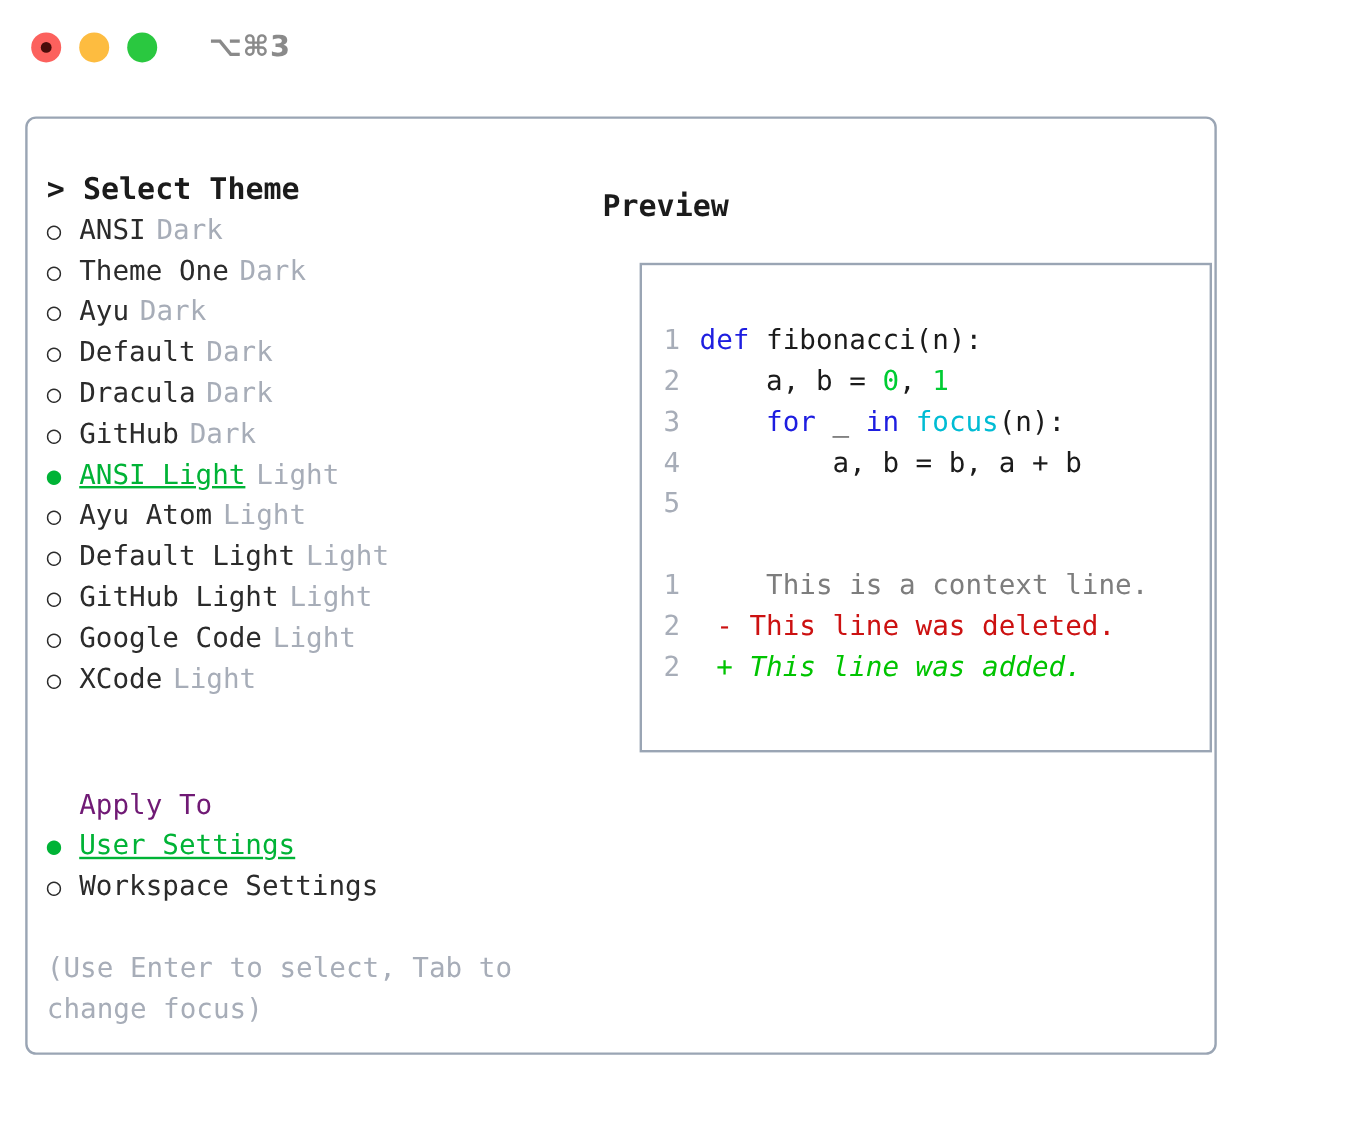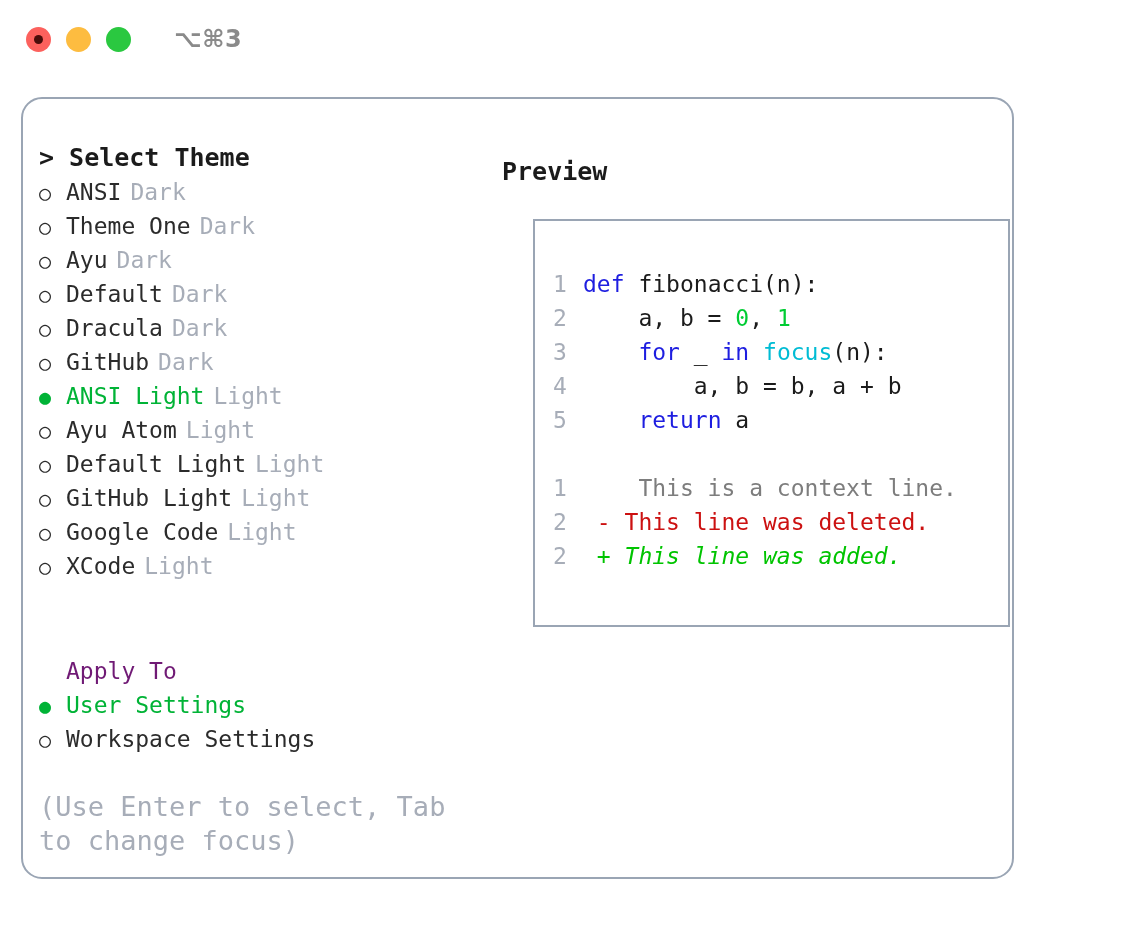--- a/index.html
+++ b/index.html
@@ -67,21 +67,21 @@
   }
 
   
   #main-panel {
     position: absolute;
     left: 21px;
     top: 97px;
     width: 993px;
     height: 782px;
     border: 2px solid #9aa5b4;
-    border-radius: 21px;
+    border-radius: 9px;
     background: #ffffff;
   }
 
   
   #theme-column {
     position: absolute;
     left: 16px;
     top: 42px;
     width: 460px;
   }
@@ -110,38 +110,38 @@
     color: #2b2b2b;
   }
   .opt-marker {
     width: 27px;
     flex: 0 0 27px;
     font-size: 20px;
     color: #2b2b2b;
     line-height: 34px;
   }
   .opt-row.selected .opt-marker { color: #00b336; }
-  .opt-row.selected .opt-label  { color: #00b336; }
+  .opt-row.selected .opt-label  { color: #00b336; text-decoration: underline; }
   .opt-label { color: #2b2b2b; }
   .opt-suffix { color: #a7adb8; margin-left: 9px; }
 
   .spacer-row { height: 34px; }
 
   #apply-heading {
     font-size: 23px;
     color: #701a75;
     line-height: 34px;
     padding-left: 27px;
     white-space: pre;
     margin-top: 37px;
   }
 
   #hint-text {
     margin-top: 34px;
-    font-size: 27px;
+    font-size: 23px;
     line-height: 34px;
     color: #a7adb8;
     width: 420px;
     white-space: pre-wrap;
   }
 
   
   #preview-box {
     position: absolute;
     left: 31px;
@@ -224,21 +224,21 @@
     <div id="preview-column">
       <div class="section-heading">Preview</div>
 
       <div id="preview-box">
         <div id="code-area">
           <div id="code-lines">
               <div class="code-line"><span class="gutter">1</span><span class="code-text"><span class="tok-kw">def</span><span class="tok-plain"> fibonacci(n):</span></span></div>
               <div class="code-line"><span class="gutter">2</span><span class="code-text"><span class="tok-plain">    a, b = </span><span class="tok-num">0</span><span class="tok-plain">, </span><span class="tok-num">1</span></span></div>
               <div class="code-line"><span class="gutter">3</span><span class="code-text"><span class="tok-plain">    </span><span class="tok-kw">for</span><span class="tok-plain"> _ </span><span class="tok-kw">in</span><span class="tok-plain"> </span><span class="tok-fn">focus</span><span class="tok-plain">(n):</span></span></div>
               <div class="code-line"><span class="gutter">4</span><span class="code-text"><span class="tok-plain">        a, b = b, a + b</span></span></div>
-              <div class="code-line"><span class="gutter">5</span><span class="code-text"><span class="tok-plain">    </span><span class="tok-kw">return</span><span class="tok-plain"> a</span></span></div>
+              <div class="code-line"><span class="gutter">5</span></div>
             </div>
           <div id="diff-lines" class="diff-block">
               <div class="code-line diff-context"><span class="gutter">1</span><span class="code-text">    This is a context line.</span></div>
               <div class="code-line diff-del"><span class="gutter">2</span><span class="code-text"> - This line was deleted.</span></div>
               <div class="code-line diff-add"><span class="gutter">2</span><span class="code-text"> + This line was added.</span></div>
             </div>
         </div>
       </div>
     </div>
 

